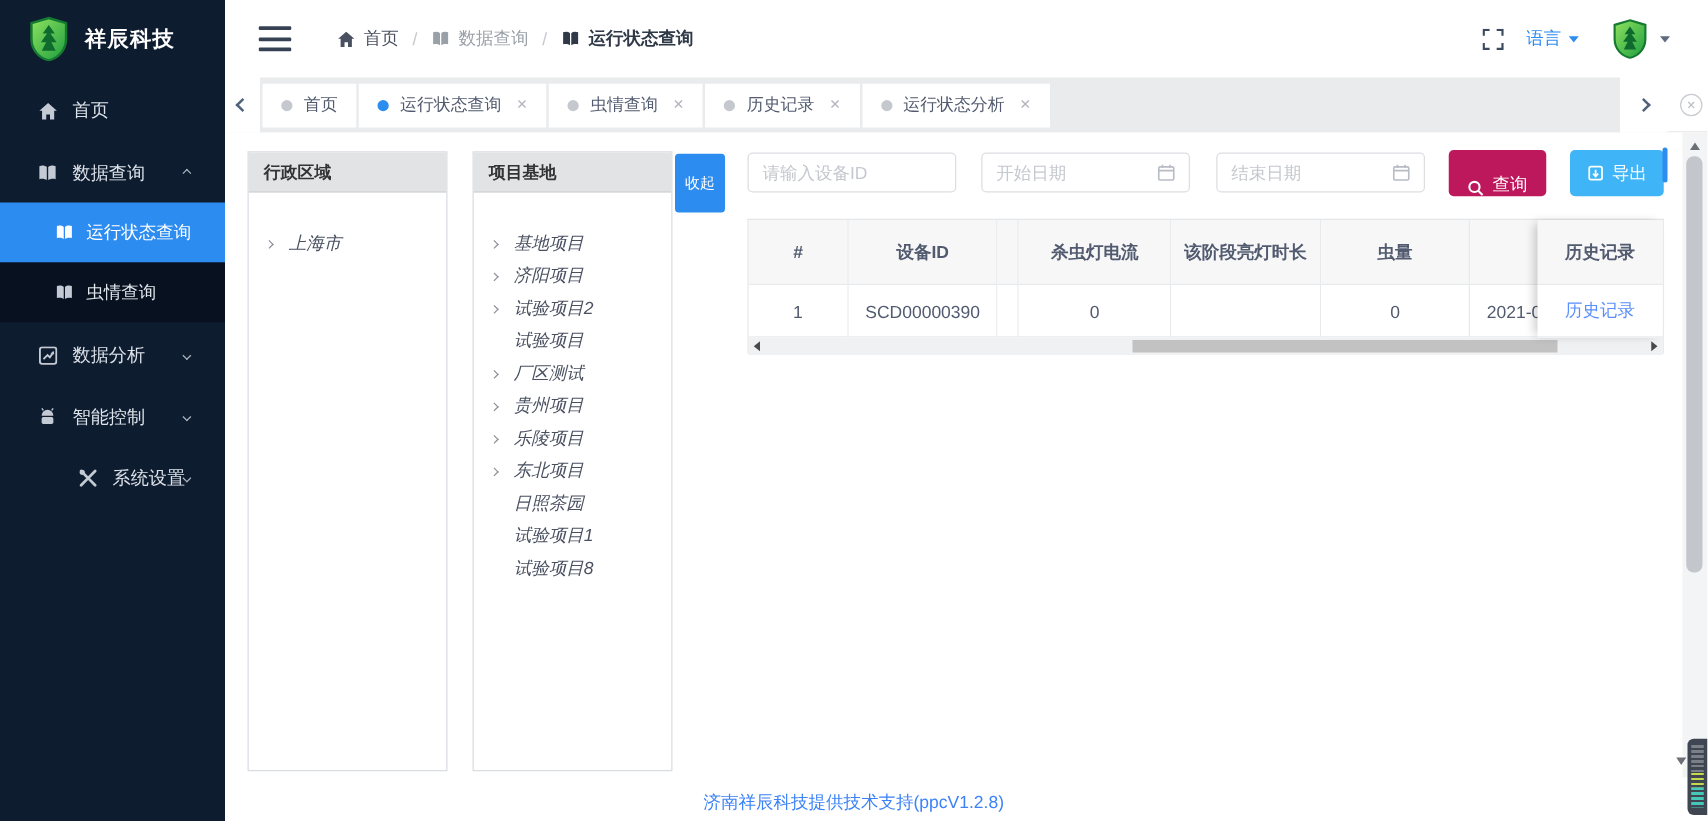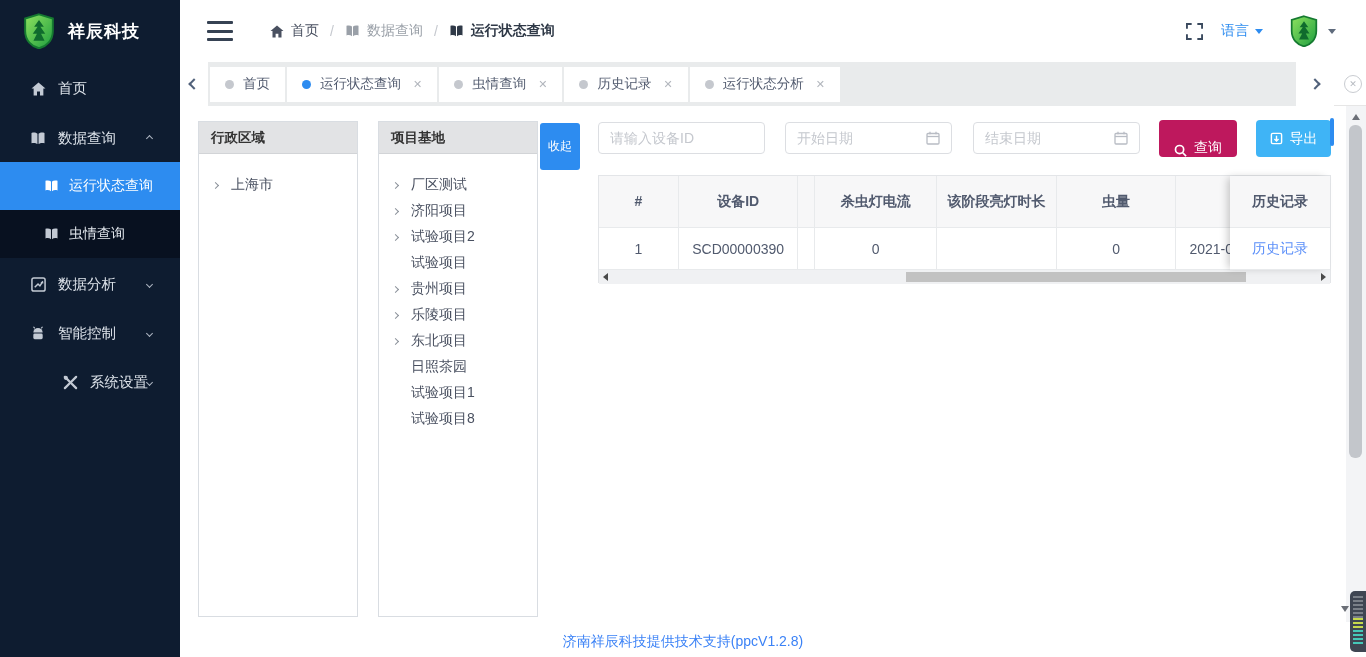--- a/index.html
+++ b/index.html
@@ -64,21 +64,21 @@
   .close-all { position:absolute; left:1164px; top:13px; width:18px; height:18px; border:1px solid #c9ccd1; border-radius:50%; color:#b6bac0; display:flex; align-items:center; justify-content:center; cursor:pointer; background:#fff; }
   .close-all::before { content:"✕"; font-size:9px; }
 
   
   .content { position:absolute; left:0; top:106px; width:1186px; height:551px; background:#fff; }
 
   .panel { position:absolute; top:15px; width:160px; height:496px; background:#fff; border:1px solid #d9dde2; }
   .panel.p-region { left:18px; }
   .panel.p-project { left:198px; }
   .panel-head { height:32px; background:#e2e3e5; border-bottom:1px solid #d2d4d7; display:flex; align-items:center; padding-left:12px; font-size:13.5px; font-weight:bold; color:#333; }
-  .tree { padding-top:18px; }
+  .tree { padding-top:28px;font-style:italic; }
   .tree-item { display:flex; align-items:center; height:26px; padding-left:14px; font-size:14px; color:#495060; cursor:pointer; }
   .tree-item .tchev { color:#8a9099; margin-right:10px; width:8px; display:inline-flex; }
   .tree-item.noarrow { padding-left:32px; }
   .collapse-btn { position:absolute; left:360px; top:17px; background:#2d8cf0; color:#fff; font-size:12px; padding:15px 8px; border-radius:3px; cursor:pointer; z-index:5; }
 
   
   .f-input { position:absolute; top:16px; height:32px; width:167px; border:1px solid #dcdee2; border-radius:4px; font-size:14px; color:#515a6e; padding:0 30px 0 11px; outline:none; font-family:"Liberation Sans", sans-serif; background:#fff; }
   .f-input::placeholder { color:#c5c8ce; }
   .f-input.no-icon { padding-right:11px; }
   .in-dev { left:418px; }
@@ -332,36 +332,42 @@
         </div>
       </div>
 
       <div class="panel p-project">
         <div class="panel-head">项目基地</div>
         <div class="tree">
           <div class="tree-item">
             <span class="tchev">
                 <span class="chev right sm"></span>
               </span>
-            <span>厂区测试</span>
+            <span>基地项目</span>
           </div>
           <div class="tree-item">
             <span class="tchev">
                 <span class="chev right sm"></span>
               </span>
             <span>济阳项目</span>
           </div>
           <div class="tree-item">
             <span class="tchev">
                 <span class="chev right sm"></span>
               </span>
             <span>试验项目2</span>
           </div>
           <div class="tree-item noarrow">
             <span>试验项目</span>
+          </div>
+          <div class="tree-item">
+            <span class="tchev">
+                <span class="chev right sm"></span>
+              </span>
+            <span>厂区测试</span>
           </div>
           <div class="tree-item">
             <span class="tchev">
                 <span class="chev right sm"></span>
               </span>
             <span>贵州项目</span>
           </div>
           <div class="tree-item">
             <span class="tchev">
                 <span class="chev right sm"></span>

